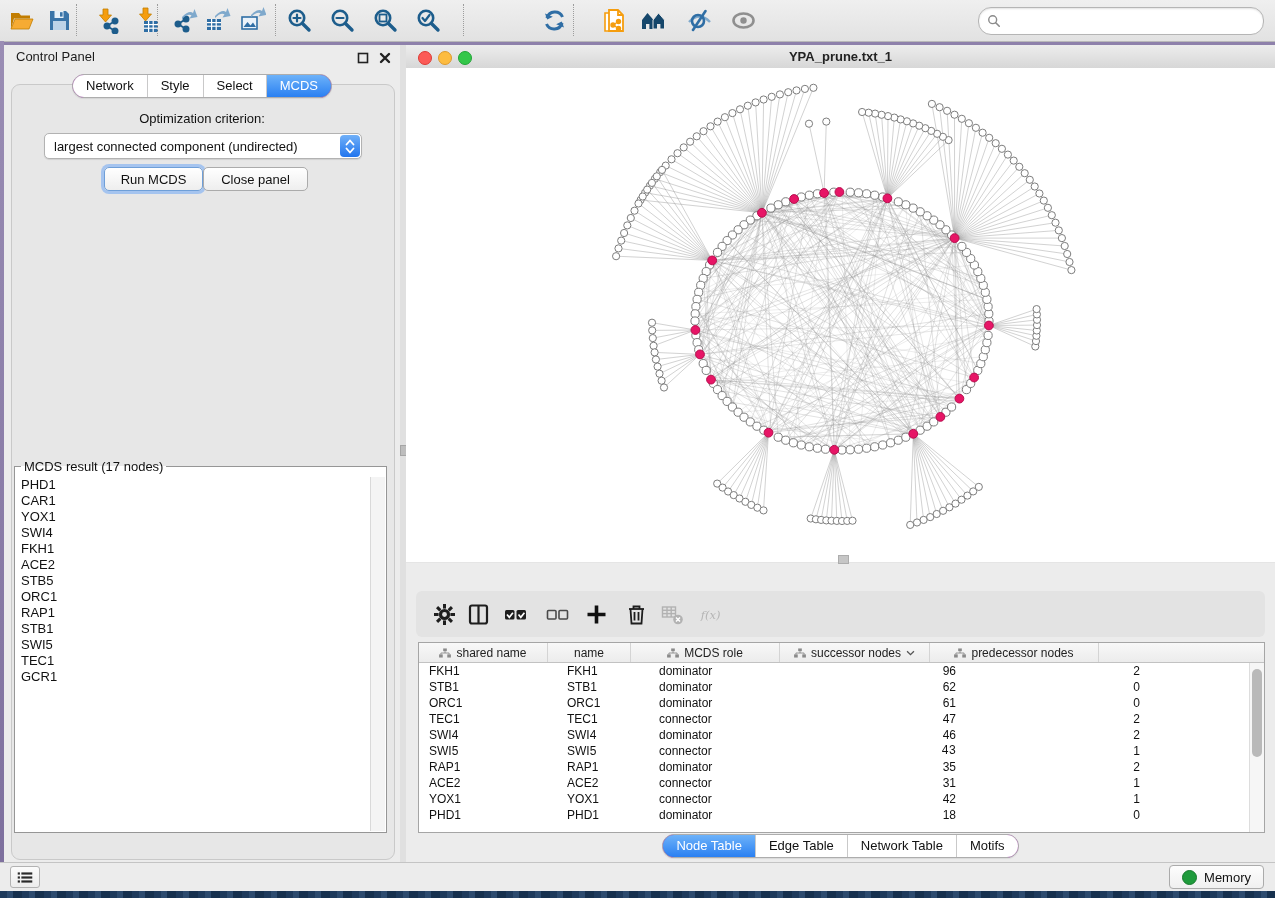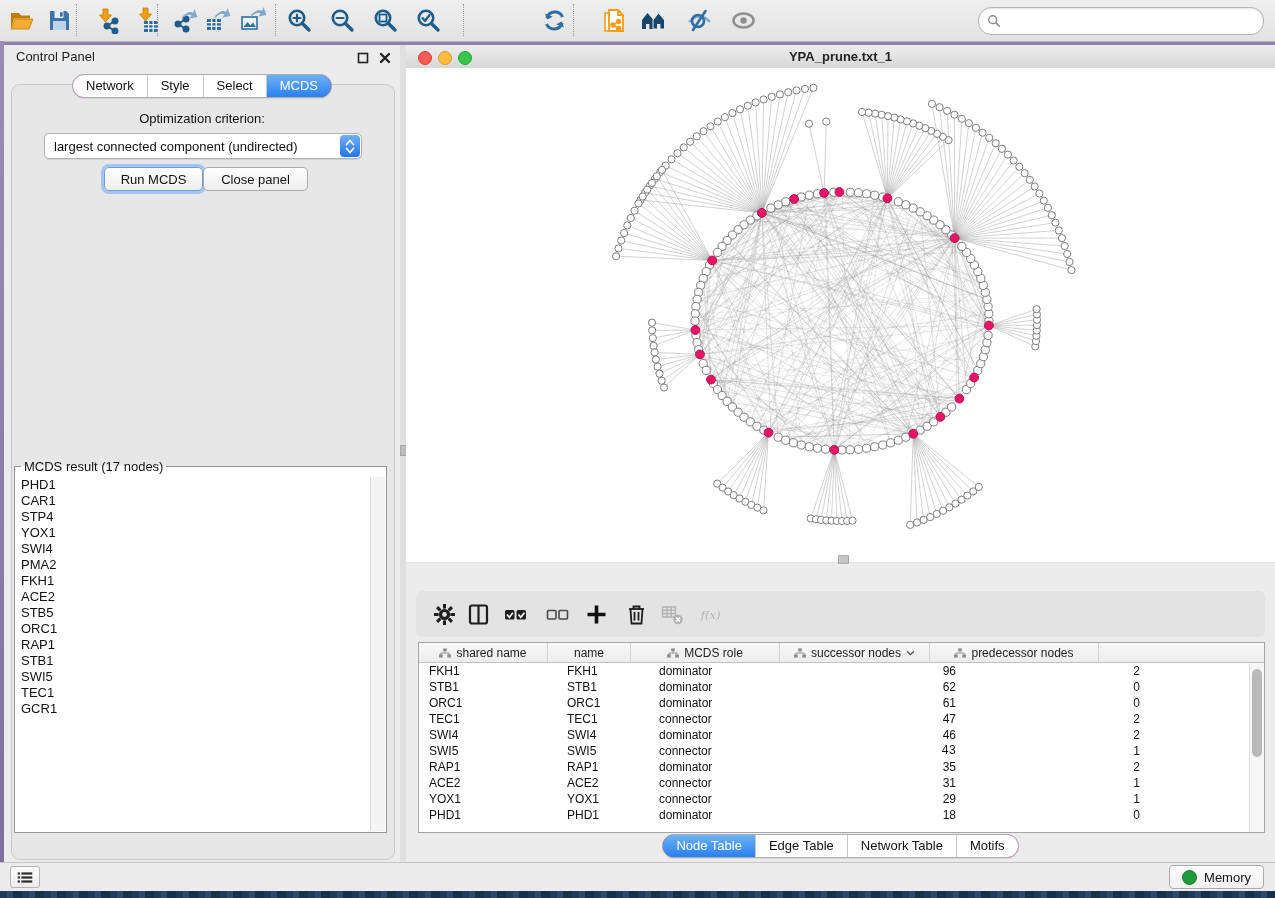--- a/index.html
+++ b/index.html
@@ -317,24 +317,22 @@
           </svg>
       </span>
     </div>
     <button class="btn btn-run">Run MCDS</button>
     <button class="btn btn-close">Close panel</button>
     <fieldset class="result-fs">
       <legend>MCDS result (17 nodes)</legend>
       <div class="result-list" id="mcds-list">
           <div class="item">PHD1</div>
           <div class="item">CAR1</div>
-          <div class="item">STP4</div>
           <div class="item">YOX1</div>
           <div class="item">SWI4</div>
-          <div class="item">PMA2</div>
           <div class="item">FKH1</div>
           <div class="item">ACE2</div>
           <div class="item">STB5</div>
           <div class="item">ORC1</div>
           <div class="item">RAP1</div>
           <div class="item">STB1</div>
           <div class="item">SWI5</div>
           <div class="item">TEC1</div>
           <div class="item">GCR1</div>
         </div>
@@ -1192,21 +1190,21 @@
               <div class="td" style="width: 128px; flex: 0 0 auto; padding: 0px 0px 0px 10px;">ACE2</div>
               <div class="td" style="width: 82px; flex: 0 0 auto; padding: 0px 0px 0px 10px;">ACE2</div>
               <div class="td" style="width: 148px; flex: 0 0 auto; padding: 0px 0px 0px 10px;">connector</div>
               <div class="td num" style="width: 149px; flex: 0 0 auto; padding: 0px 16px 0px 0px;">31</div>
               <div class="td num" style="width: 168px; flex: 0 0 auto; padding: 0px 16px 0px 0px;">1</div>
             </div>
             <div class="trow">
               <div class="td" style="width: 128px; flex: 0 0 auto; padding: 0px 0px 0px 10px;">YOX1</div>
               <div class="td" style="width: 82px; flex: 0 0 auto; padding: 0px 0px 0px 10px;">YOX1</div>
               <div class="td" style="width: 148px; flex: 0 0 auto; padding: 0px 0px 0px 10px;">connector</div>
-              <div class="td num" style="width: 149px; flex: 0 0 auto; padding: 0px 16px 0px 0px;">29</div>
+              <div class="td num" style="width: 149px; flex: 0 0 auto; padding: 0px 16px 0px 0px;">42</div>
               <div class="td num" style="width: 168px; flex: 0 0 auto; padding: 0px 16px 0px 0px;">1</div>
             </div>
             <div class="trow">
               <div class="td" style="width: 128px; flex: 0 0 auto; padding: 0px 0px 0px 10px;">PHD1</div>
               <div class="td" style="width: 82px; flex: 0 0 auto; padding: 0px 0px 0px 10px;">PHD1</div>
               <div class="td" style="width: 148px; flex: 0 0 auto; padding: 0px 0px 0px 10px;">dominator</div>
               <div class="td num" style="width: 149px; flex: 0 0 auto; padding: 0px 16px 0px 0px;">18</div>
               <div class="td num" style="width: 168px; flex: 0 0 auto; padding: 0px 16px 0px 0px;">0</div>
             </div>
           </div>

